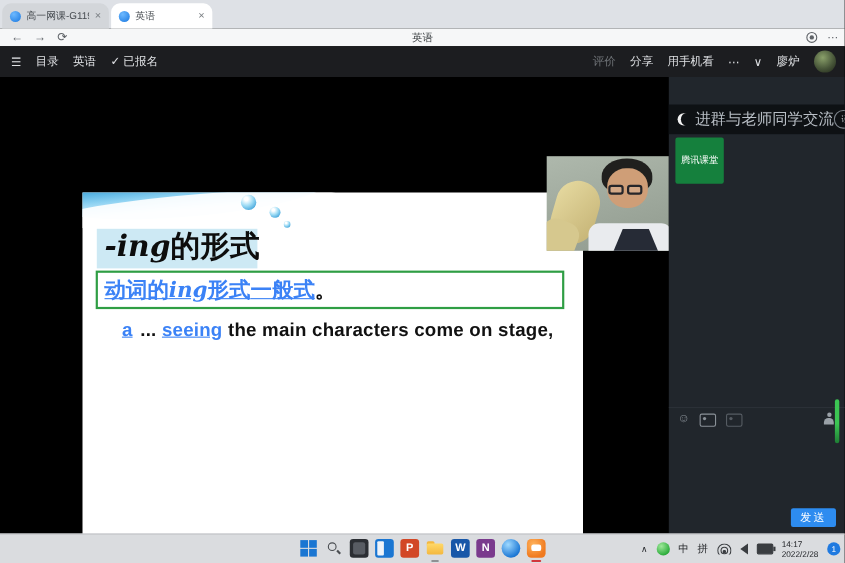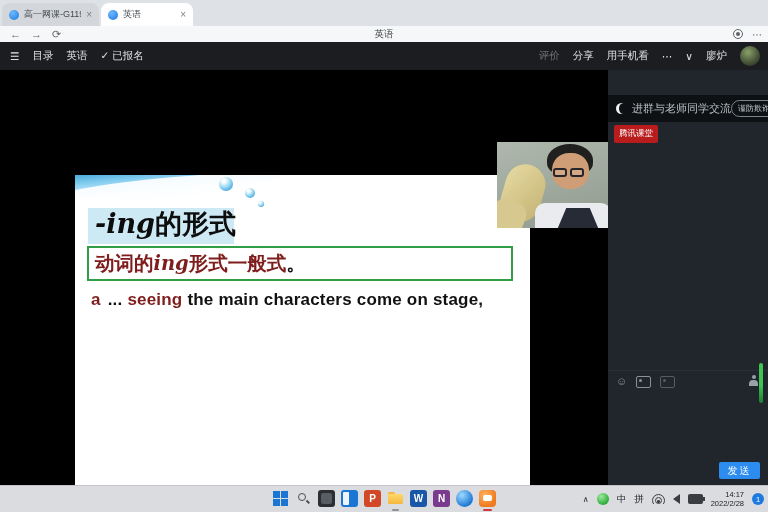--- a/index.html
+++ b/index.html
@@ -43,23 +43,23 @@
   .wave-br-1{right:-55px;bottom:-52px;width:240px;height:92px;border-radius:50%;
     background:linear-gradient(180deg,#1b87c9 10%,#7ecdf0 45%,#e8f6fd 80%);transform:rotate(-9deg);}
   .wave-br-2{right:-60px;bottom:-68px;width:250px;height:80px;border-radius:50%;background:#ffffff;transform:rotate(-9deg);}
 
   #slide-title-hl{left:13px;top:33px;width:146px;height:36px;background:#cde9f4;}
   #slide-title{left:20px;top:31px;font-size:27px;font-weight:bold;color:#0d0d0d;white-space:nowrap;}
   .serif-i{font-family:"DejaVu Serif",serif;font-style:italic;}
   #rule-box{left:12px;top:71px;width:426px;height:35px;border:2px solid #2f9e44;box-sizing:border-box;
             display:flex;align-items:center;padding-left:6px;white-space:nowrap;}
   #rule-box span{font-size:19.5px;font-weight:bold;font-family:"DejaVu Serif","Liberation Serif",serif;}
-  .red{color:#7f1d1d;}
+  .red{color:#3b82f6;text-decoration:underline;}
   .blk{color:#111111;}
-  #example{left:16px;top:114px;width:432px;font-size:17px;font-weight:bold;line-height:22px;color:#111;letter-spacing:.2px;}
+  #example{left:16px;top:114px;width:432px;font-size:17px;font-weight:bold;line-height:22px;color:#111;letter-spacing:.2px;text-align:center;}
   #example .gap{margin-left:7px;}
 
   
   #video{left:497px;top:72px;width:111px;height:86px;background:linear-gradient(165deg,#aeb8ac,#909a8e);overflow:hidden;}
   .chair1{left:6px;top:22px;width:40px;height:58px;border-radius:20px;transform:rotate(16deg);
           background:linear-gradient(120deg,#e7dba2,#c4b274);}
   .chair2{left:-6px;top:58px;width:34px;height:34px;border-radius:12px;transform:rotate(20deg);background:#d6c88e;}
   .hair{left:50px;top:2px;width:46px;height:32px;border-radius:55% 55% 45% 45%;background:#20201e;}
   .face{left:55px;top:11px;width:37px;height:36px;border-radius:46%;background:#cf9e77;}
   .glasses{left:56px;top:26px;width:38px;height:9px;}
@@ -71,23 +71,23 @@
   
   #panel{left:608px;top:70px;width:160px;height:415px;background:#21262c;}
   #panel-header{left:0;top:0;width:160px;height:24px;background:#1a1d22;border-bottom:1px solid #0c0e10;}
   .ptab{position:absolute;top:6px;font-size:10px;}
   #ptab-discuss{left:30px;color:#2d8cf0;}
   #ptab-members{left:103px;color:#c9ced4;}
   #ptab-underline{left:17px;top:22px;width:63px;height:2px;background:#2d8cf0;}
   #group-row{left:0;top:25px;width:160px;height:27px;background:#0e1114;display:flex;align-items:center;}
   #group-icon{width:11px;height:11px;margin-left:8px;border-radius:50%;background:#f2f2f2;position:relative;flex:0 0 auto;}
   #group-icon:after{content:"";position:absolute;left:2.5px;top:0;width:9px;height:11px;border-radius:50%;background:#0e1114;}
-  #group-text{font-size:11px;color:#b9bfc6;margin-left:5px;white-space:nowrap;font-family:Liberation Mono, monospace;}
+  #group-text{font-size:14px;color:#b9bfc6;margin-left:5px;white-space:nowrap;font-family:Liberation Mono, monospace;}
   #contact-btn{margin-left:auto;margin-right:6px;font-size:8px;color:#c6ccd2;border:1px solid #7d848c;border-radius:9px;padding:2px 6px;white-space:nowrap;}
-  #tc-badge{left:6px;top:55px;background:#b91c1c;color:#fff;font-size:8.5px;padding:3px 5px;border-radius:2px;}
+  #tc-badge{left:6px;top:55px;background:#15803d;color:#fff;font-size:8.5px;padding:15px 5px;border-radius:2px;}
   #notice{left:6px;top:70px;width:149px;font-size:9px;line-height:11.5px;color:#7e868f;}
   #chat-tools{left:0;top:300px;width:160px;height:22px;border-top:1px solid #2b3037;display:flex;align-items:center;gap:9px;padding-left:8px;box-sizing:border-box;}
   #emoji-ic{font-size:11px;color:#8a9198;line-height:1;}
   .pic-ic{width:13px;height:10px;border:1px solid #8a9198;border-radius:2px;position:relative;}
   .pic-ic:after{content:"";position:absolute;left:2px;top:2px;width:3px;height:3px;border-radius:50%;background:#8a9198;}
   .pic-ic.dim2{border-color:#565c63;} .pic-ic.dim2:after{background:#565c63;}
   #hand-person{left:141px;top:305px;width:9px;height:11px;}
   #hand-person .hd{position:absolute;left:2.5px;top:0;width:4px;height:4px;border-radius:50%;background:#9aa1a8;}
   #hand-person .bd{position:absolute;left:0;top:4.5px;width:9px;height:6px;border-radius:4px 4px 0 0;background:#9aa1a8;}
   #green-bar{left:151px;top:293px;width:4px;height:40px;border-radius:2px;background:linear-gradient(180deg,#3cc553 55%,#1e7d34);}
@@ -123,21 +123,21 @@
   #tray-chev{font-size:8px;color:#24262a;}
   #tray-green{width:12px;height:12px;border-radius:50%;background:radial-gradient(circle at 35% 30%,#9fe89a,#2fae3e 70%,#1d7c2b);}
   #tray-wifi{width:13px;height:10px;position:relative;overflow:hidden;}
   #tray-wifi i{position:absolute;border:1.5px solid #3a3d41;border-radius:50%;box-sizing:border-box;}
   #tray-wifi i:nth-child(1){left:0;top:0;width:13px;height:13px;}
   #tray-wifi i:nth-child(2){left:3px;top:3px;width:7px;height:7px;}
   #tray-wifi i:nth-child(3){left:5.5px;top:6px;width:2.5px;height:2.5px;background:#3a3d41;border:none;border-radius:50%;}
   #tray-vol{width:0;height:0;border:5px solid transparent;border-right:7px solid #3a3d41;border-left:none;}
   #tray-bat{width:13px;height:8px;border:1px solid #3a3d41;border-radius:1.5px;position:relative;background:#3a3d41;}
   #tray-bat:after{content:"";position:absolute;right:-3px;top:2px;width:2px;height:4px;background:#3a3d41;}
-  #tray-clock{text-align:right;font-size:7.5px;line-height:9.5px;color:#202226;}
+  #tray-clock{text-align:left;font-size:7.5px;line-height:9.5px;color:#202226;}
   #tray-badge{width:12px;height:12px;border-radius:50%;background:#1f7ae0;color:#fff;font-size:7.5px;
               display:flex;align-items:center;justify-content:center;}
 </style>
 </head>
 <body>
 
 <div id="screen">
 
   <div id="tabbar" class="abs">
     <div id="tab1" class="tab abs">

